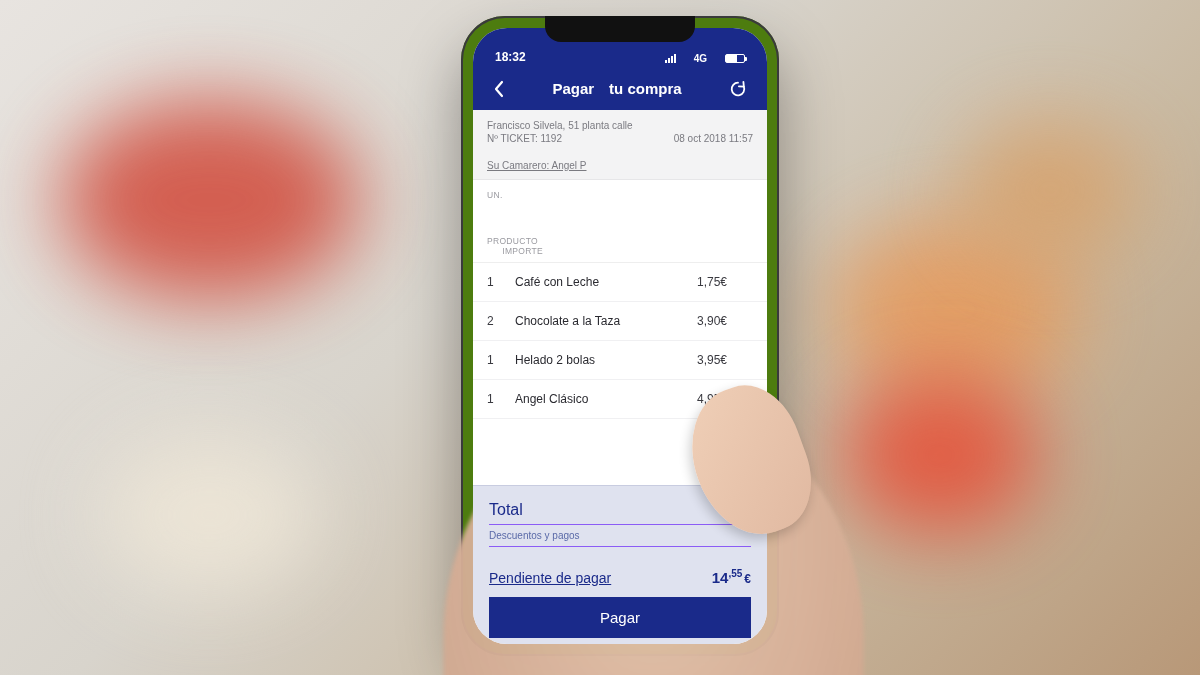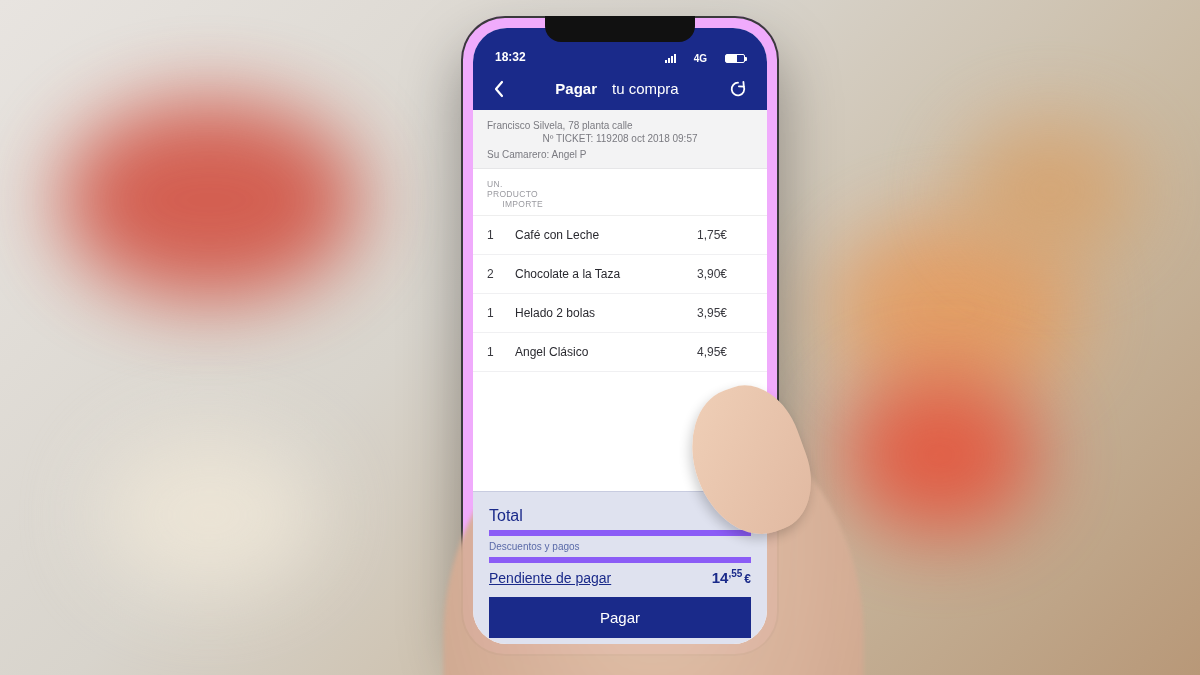--- a/index.html
+++ b/index.html
@@ -24,21 +24,21 @@
   .blur1 { width: 300px; height: 200px; background: #d04030; top: 100px; left: 60px; }
   .blur2 { width: 250px; height: 180px; background: #e89858; top: 220px; right: 120px; }
   .blur3 { width: 220px; height: 160px; background: #f0e8d8; bottom: 80px; left: 100px; }
   .blur4 { width: 180px; height: 140px; background: #d8a068; top: 120px; right: 60px; }
   .blur5 { width: 200px; height: 160px; background: #e84830; bottom: 140px; right: 160px; }
 
   .phone {
     position: relative;
     width: 318px;
     height: 640px;
-    background: #f0abfc;
+    background: #4d7c0f;
     border-radius: 44px;
     padding: 12px;
     box-shadow:
       inset 0 0 0 2px #3a3a3c,
       0 30px 60px rgba(0,0,0,0.35);
     transform: translateY(-2px) translateX(20px);
   }
   .phone::before {
     content: "";
     position: absolute;
@@ -95,49 +95,49 @@
     padding: 6px;
     display: flex;
     align-items: center;
   }
   .header-title {
     font-size: 15px;
     display: flex;
     gap: 4px;
   }
   .header-title .bold { font-weight: 700; }
-  .header-title .light { font-weight: 400; margin-left: 11px; }
+  .header-title .light { font-weight: 700; margin-left: 11px; }
 
   
   .ticket-meta {
     background: #f3f3f4;
     padding: 10px 14px 8px;
     font-size: 10px;
     color: #7a7a80;
     border-bottom: 1px solid #e6e6e8;
   }
   .ticket-meta .row2 {
     display: flex;
-    justify-content: center;
+    justify-content: space-between;
     margin-top: 2px;
   }
-  .ticket-meta .row3 { margin-top: 5px; }
+  .ticket-meta .row3 { margin-top: 16px; text-decoration: underline; }
 
   
   .items-header {
     display: flex;
     padding: 10px 14px 6px;
     font-size: 8.5px;
     letter-spacing: 0.3px;
     color: #9a9aa0;
     border-bottom: 1px solid #eee;
     flex-direction: column;
   }
   .col-un { width: 28px; }
-  .col-prod { flex: 1; }
+  .col-prod { flex: 1; margin-top: 36px; }
   .col-imp { width: 56px; text-align: right; }
 
   .items {
     flex: 1;
     overflow: hidden;
   }
   .item-row {
     display: flex;
     align-items: center;
     padding: 12px 14px;
@@ -154,29 +154,30 @@
     background: #dfe2ef;
     padding: 10px 16px 6px;
     color: #1a2a8a;
     border-top: 1px solid #c8cce0;
   }
   .summary .line {
     display: flex;
     justify-content: space-between;
     align-items: baseline;
     padding: 5px 0;
-    border-bottom: 6px solid #8b5cf6;
+    border-bottom: 1px solid #8b5cf6;
   }
   .summary .line:last-of-type { border-bottom: none; }
   .summary .total-label { font-size: 16px; font-weight: 400; }
   .summary .disc-label { font-size: 10px; color: #5a6aa8; }
   .summary .pending-label { font-size: 14px; text-decoration: underline; }
   .summary .pending-val {
     font-size: 15px;
     font-weight: 700;
+    margin-top: 16px;
   }
   .summary .pending-val .dec { font-size: 10px; vertical-align: super; }
   .summary .cur { font-size: 12px; margin-left: 2px; }
 
   .pay-btn {
     display: block;
     width: 100%;
     background: #1a2a8a;
     color: #fff;
     border: none;
@@ -271,24 +272,24 @@
       </div>
       <button class="refresh-btn">
         <svg class="refresh" viewBox="0 0 20 20">
           <path d="M10 3 a7 7 0 1 0 6.5 4.4" fill="none" stroke="#fff" stroke-width="2" stroke-linecap="round"></path>
           <polyline points="16,2 16.5,7.4 11,7" fill="none" stroke="#fff" stroke-width="2" stroke-linecap="round" stroke-linejoin="round"></polyline>
         </svg>
       </button>
     </div>
 
     <div class="ticket-meta">
-      <div>Francisco Silvela, 78 planta calle</div>
+      <div>Francisco Silvela, 51 planta calle</div>
       <div class="row2">
         <span>Nº TICKET: 1192</span>
-        <span>08 oct 2018   09:57</span>
+        <span>08 oct 2018   11:57</span>
       </div>
       <div class="row3">Su Camarero: Angel P</div>
     </div>
 
     <div class="items-header">
       <div class="col-un">UN.</div>
       <div class="col-prod">PRODUCTO</div>
       <div class="col-imp">IMPORTE</div>
     </div>
 

